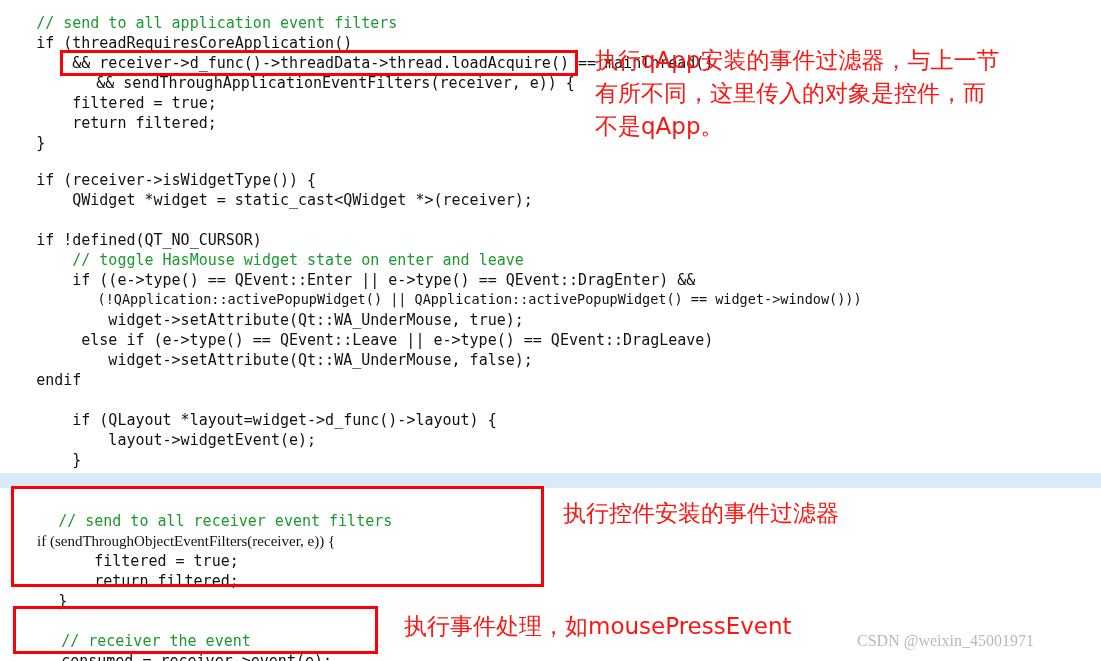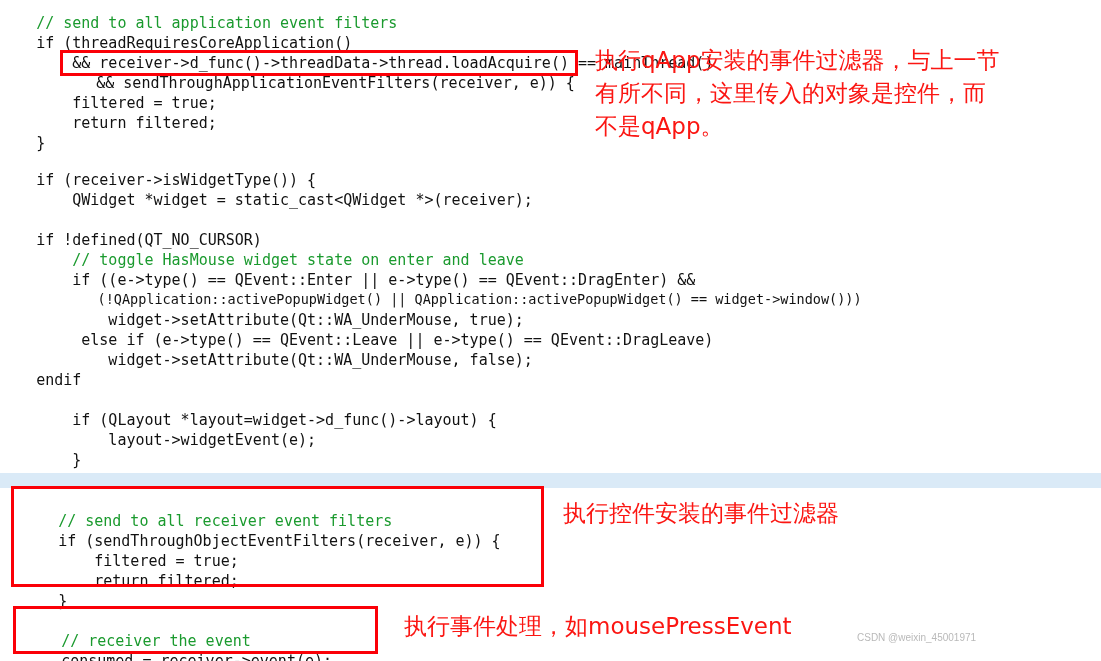--- a/index.html
+++ b/index.html
@@ -62,22 +62,22 @@
     font-size: 23px;
     line-height: 33px;
     white-space: pre;
     font-weight: 400;
   }
 
   
   .watermark {
     position: absolute;
     color: #b9b9b9;
-    font-family: Liberation Sans, sans-serif;
-    font-size: 10px;
+    font-family: Liberation Serif, serif;
+    font-size: 16px;
     white-space: pre;
   }
 </style>
 </head>
 <body>
 
 <div id="stage">
 
   <div class="code" style="left:0px; top:-7px;">
     <span class="cmt">// send to all application event filters</span>
@@ -168,21 +168,21 @@
   <div class="code" style="left:0px; top:450px;">
     <span class="pln">}</span>
   </div>
 
   <div class="band" style="top:473px; height:15px;"></div>
 
   <div class="code" style="left:22px; top:491px;">
     <span class="cmt">// send to all receiver event filters</span>
   </div>
 
-  <div class="code" style="left:22px; top:511px;">
+  <div class="code" style="left:22px; top:511px;font-family:Liberation Serif, serif;">
     <span class="pln">if (sendThroughObjectEventFilters(receiver, e)) {</span>
   </div>
 
   <div class="code" style="left:22px; top:531px;">
     <span class="pln">    filtered = true;</span>
   </div>
 
   <div class="code" style="left:22px; top:551px;">
     <span class="pln">    return filtered;</span>
   </div>

